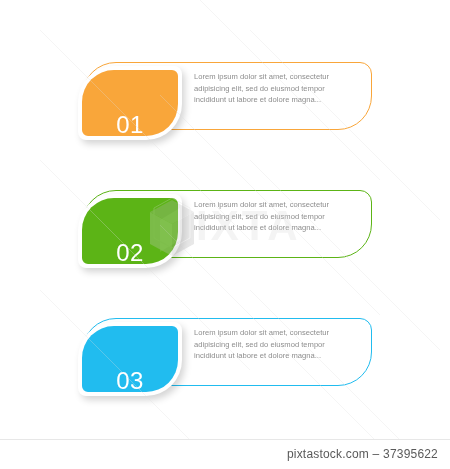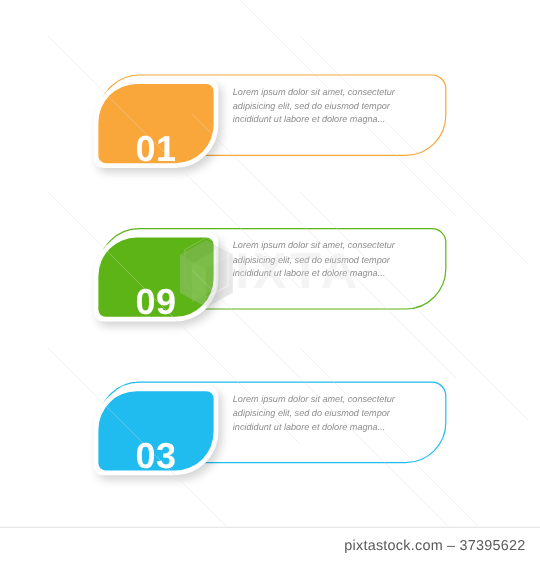--- a/index.html
+++ b/index.html
@@ -66,40 +66,39 @@
     width: 96px;
     height: 66px;
     background: var(--c);
     border-radius: 32px 6px 32px 6px;
     display: flex;
     align-items: center;
     justify-content: center;
   }
   .badge-num {
     color: #ffffff;
-    font-size: 30px;
-    font-weight: 700;
+    font-size: 24px;
+    font-weight: 400;
     letter-spacing: 0.5px;
     line-height: 1;
     font-family: "Liberation Sans", sans-serif;
     user-select: none;
     margin-top: 44px;
   }
 
   
   .copy {
     position: absolute;
     left: 116px;
     top: 9px;
     width: 172px;
     color: #8d8d8d;
     font-size: 7.6px;
     line-height: 11.6px;
     font-family: "Liberation Sans", sans-serif;
-    font-style: italic;
   }
   .copy p { margin: 0; }
 
   
   .watermark {
     position: absolute;
     left: 0; top: 0;
     width: 450px; height: 440px;
     pointer-events: none;
     opacity: 0.5;
@@ -142,21 +141,21 @@
       <p>Lorem ipsum dolor sit amet, consectetur</p>
       <p>adipisicing elit, sed do eiusmod tempor</p>
       <p>incididunt ut labore et dolore magna...</p>
     </div>
   </div>
 
   <div class="item item-2" style="--c:#5cb416">
     <div class="outline"></div>
     <div class="badge-halo"></div>
     <div class="badge">
-      <span class="badge-num">09</span>
+      <span class="badge-num">02</span>
     </div>
     <div class="copy">
       <p>Lorem ipsum dolor sit amet, consectetur</p>
       <p>adipisicing elit, sed do eiusmod tempor</p>
       <p>incididunt ut labore et dolore magna...</p>
     </div>
   </div>
 
   <div class="item item-3" style="--c:#21bcef">
     <div class="outline"></div>

